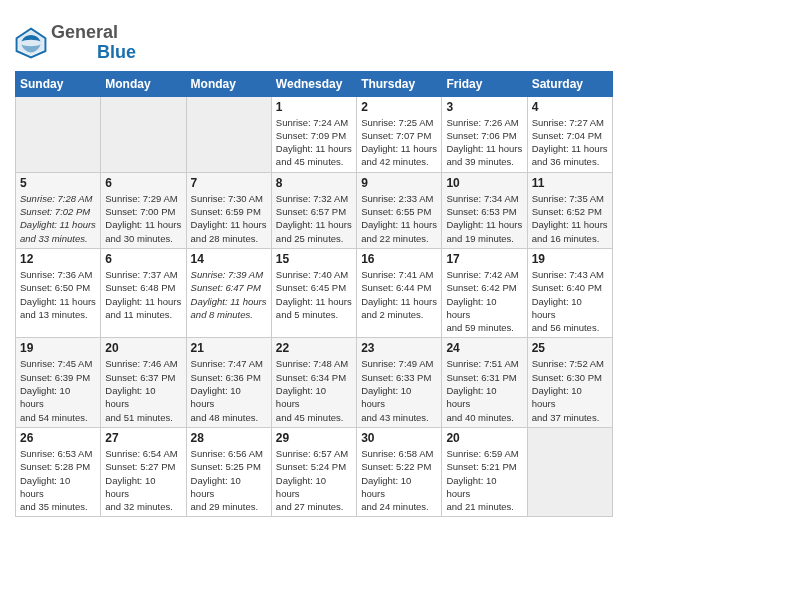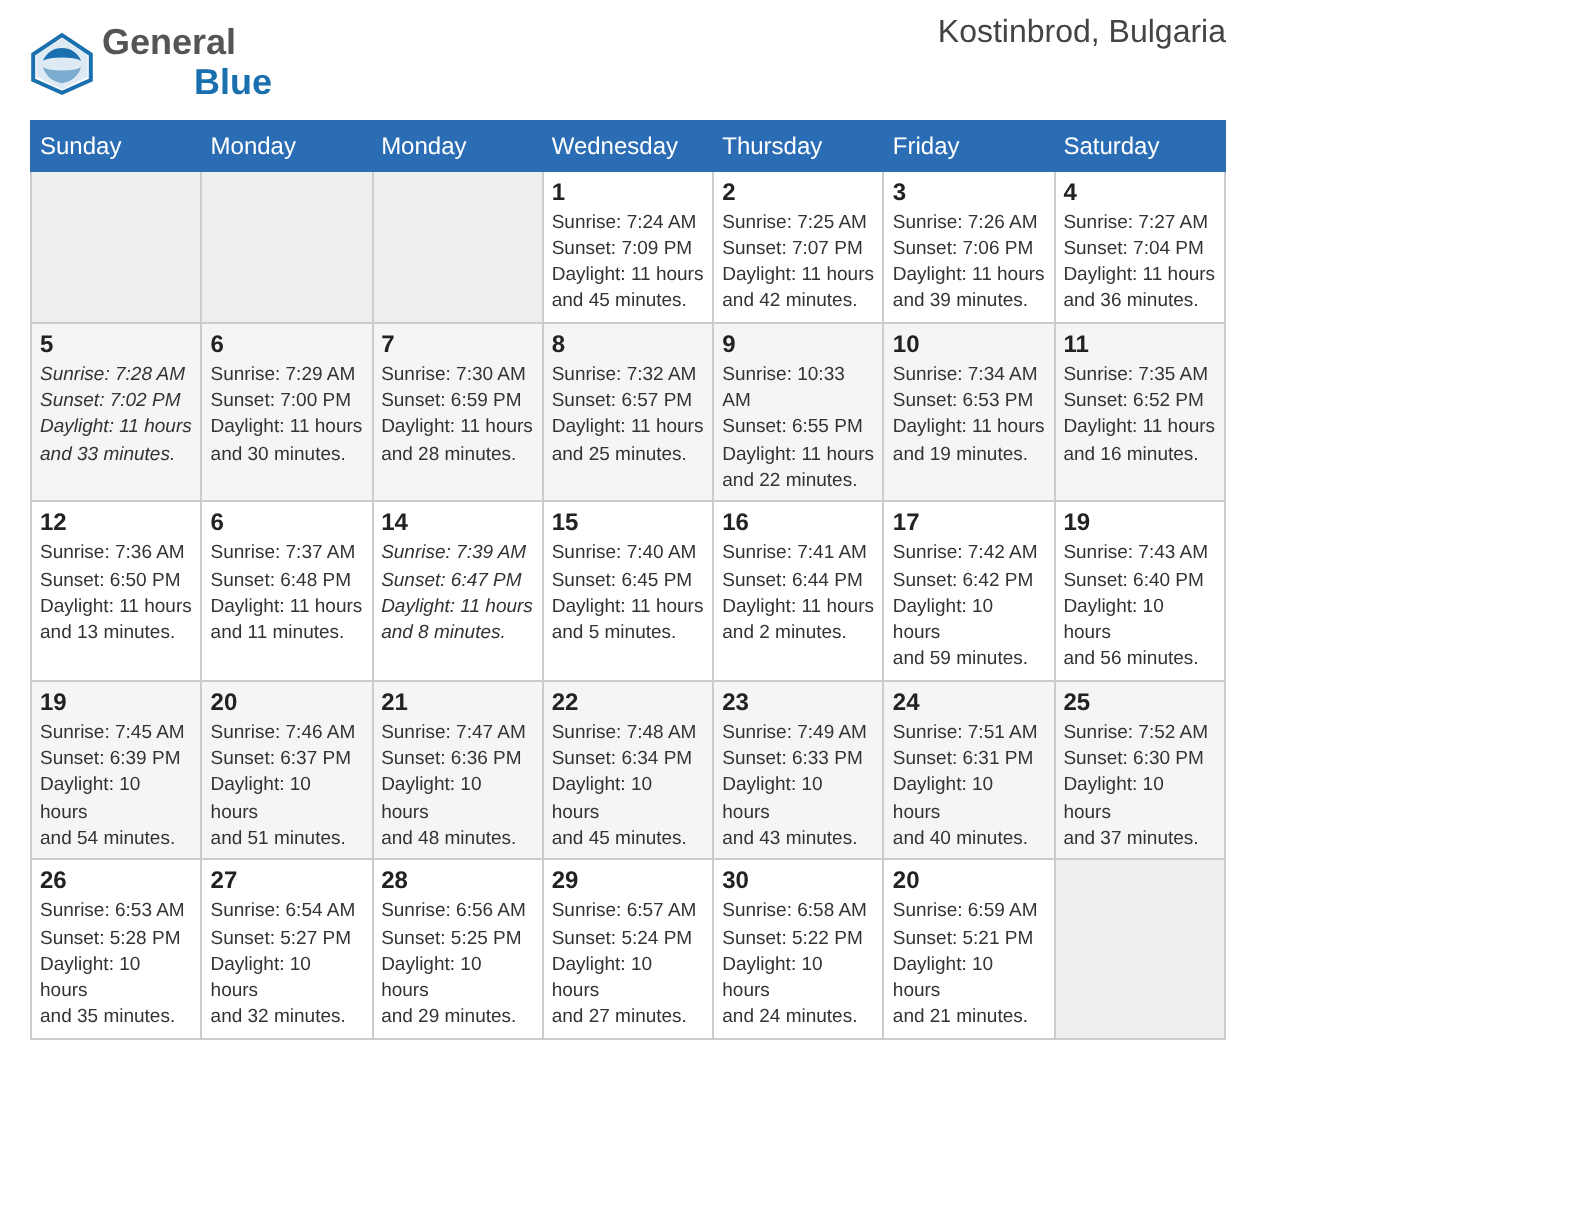--- a/index.html
+++ b/index.html
@@ -7,21 +7,21 @@
       font-family: Arial, sans-serif;
       background: #fff;
       width: 792px;
       min-height: 612px;
       padding: 0;
     }
     .page {
       width: 628px;
       min-height: 612px;
       background: #fff;
-      padding: 8px 15px 10px 15px;
+      padding: 19px 15px 10px 15px;
     }
     .header {
       display: flex;
       justify-content: space-between;
       align-items: flex-start;
       margin-bottom: 8px;
     }
     .logo {
       display: flex;
       align-items: center;
@@ -56,21 +56,21 @@
     }
     .calendar {
       width: 100%;
       border-collapse: collapse;
       border: 1px solid #bbb;
     }
     .calendar th {
       background: #2a6db5;
       color: #fff;
       font-size: 12px;
-      font-weight: normal;
+      font-weight: bold;
       padding: 5px 4px;
       text-align: left;
       border: 1px solid #2a6db5;
     }
     .calendar td {
       vertical-align: top;
       border: 1px solid #ccc;
       padding: 3px 4px 3px 4px;
       width: calc(100% / 7);
       min-height: 80px;
@@ -111,21 +111,20 @@
         <polygon points="20,2 38,14 38,30 20,38 2,30 2,14" fill="none" stroke="#1a6faf" stroke-width="2.5"></polygon>
         <path d="M20 10 Q28 10 32 18 Q28 16 20 16 Q12 16 8 18 Q12 10 20 10Z" fill="#1a6faf"></path>
         <path d="M32 22 Q30 28 24 31 L20 32 L16 31 Q10 28 8 22 Q12 24 20 24 Q28 24 32 22Z" fill="#1a6faf" opacity="0.5"></path>
       </svg>
       <div class="logo-text">
         <span class="logo-general">General</span>
         <span class="logo-blue">Blue</span>
       </div>
     </div>
     <div class="title-block">
-      <div class="title-location">Kostinbrod, Bulgaria</div>
     </div>
   </div>
 
   <table class="calendar">
     <thead>
       <tr>
         <th>Sunday</th>
         <th>Monday</th>
         <th>Monday</th>
         <th>Wednesday</th>
@@ -192,21 +191,21 @@
           </td>
           <td>
             <span class="day-num">8</span>
             <div class="day-info" style="white-space: pre-line;">Sunrise: 7:32 AM
 Sunset: 6:57 PM
 Daylight: 11 hours
 and 25 minutes.</div>
           </td>
           <td>
             <span class="day-num">9</span>
-            <div class="day-info" style="white-space: pre-line;">Sunrise: 10:33 AM
+            <div class="day-info" style="white-space: pre-line;">Sunrise: 2:33 AM
 Sunset: 6:55 PM
 Daylight: 11 hours
 and 22 minutes.</div>
           </td>
           <td>
             <span class="day-num">10</span>
             <div class="day-info" style="white-space: pre-line;">Sunrise: 7:34 AM
 Sunset: 6:53 PM
 Daylight: 11 hours
 and 19 minutes.</div>

